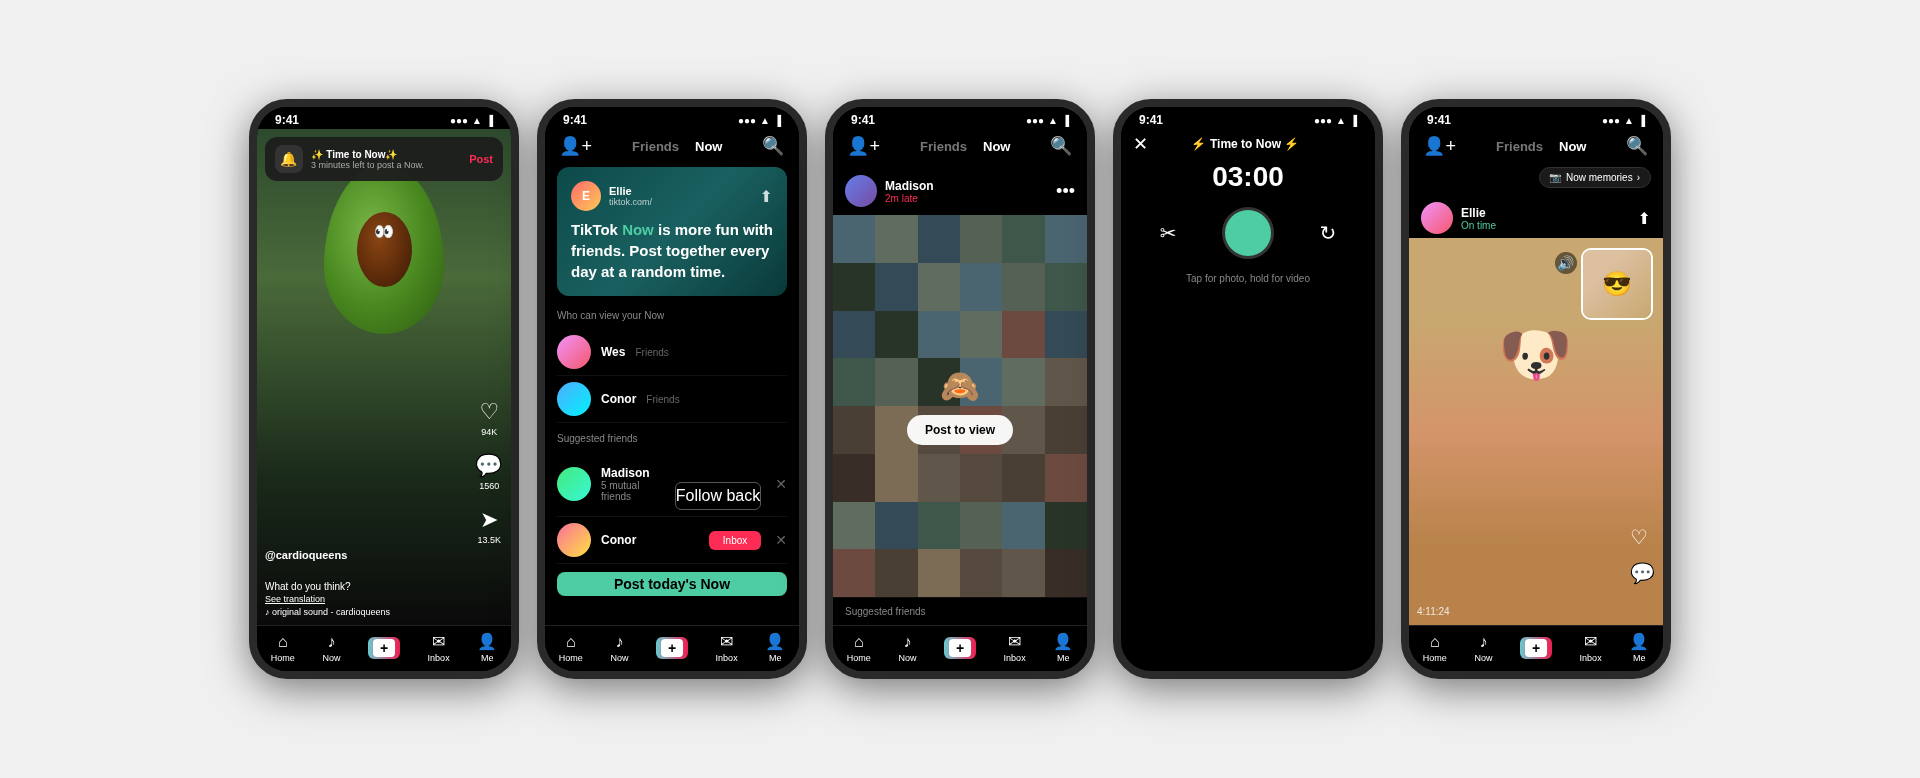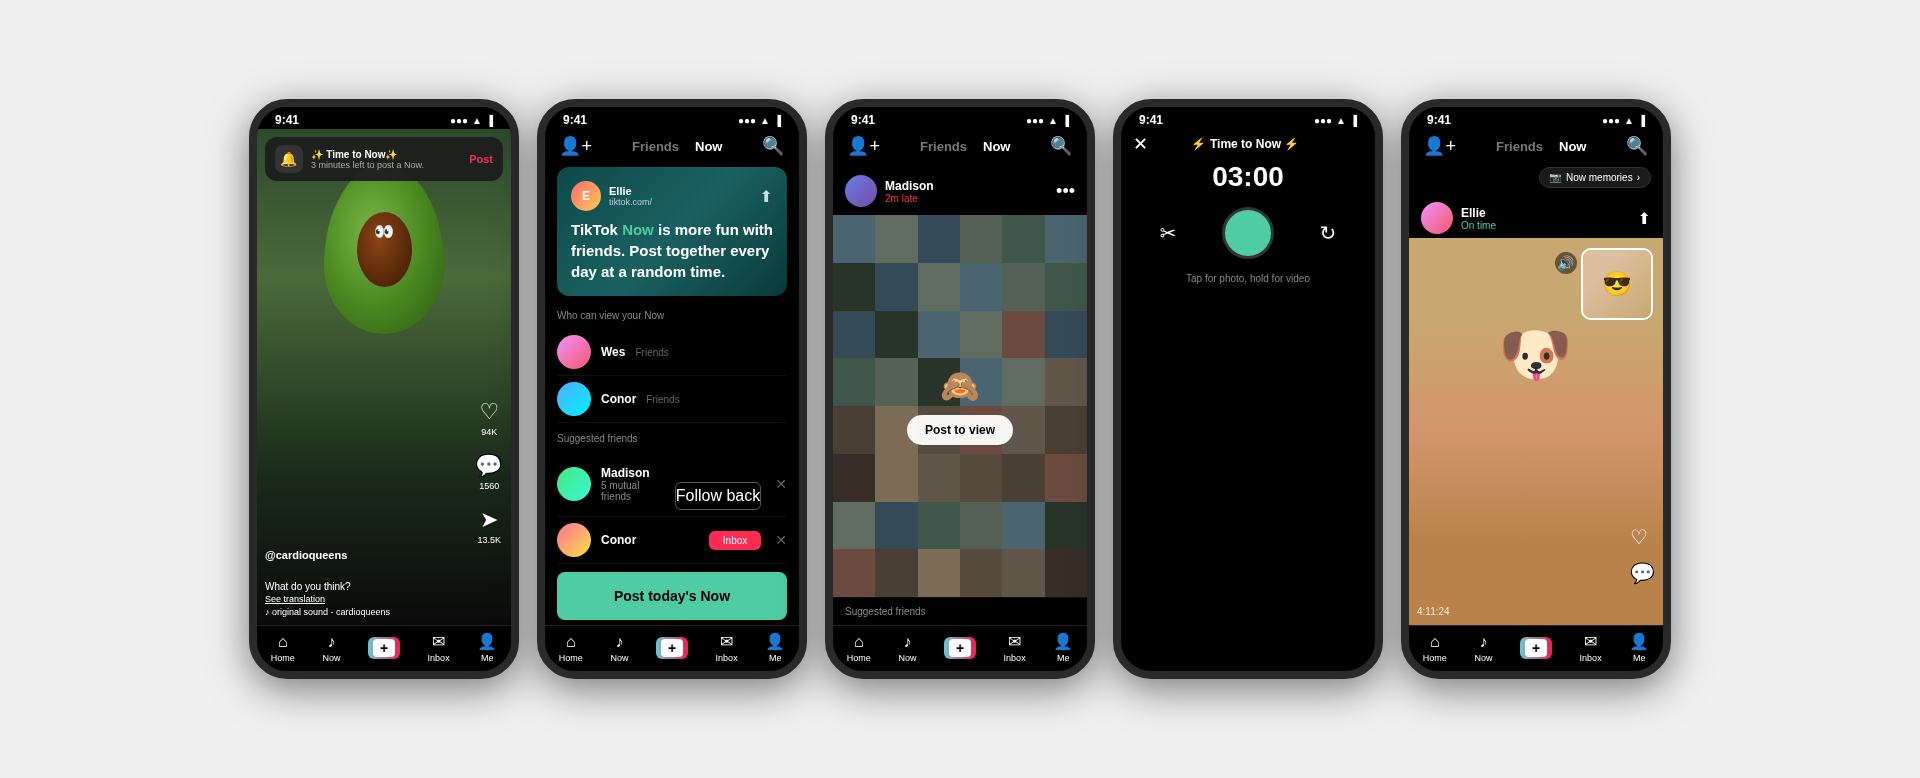--- a/index.html
+++ b/index.html
@@ -273,21 +273,21 @@
       cursor: pointer;
     }
     .close-x { color: #666; font-size: 14px; cursor: pointer; margin-left: 4px; }
     .post-now-btn {
       background: #4ecca3;
       border: none;
       color: #000;
       font-weight: 700;
       font-size: 14px;
       border-radius: 8px;
-      padding: 16px;
+      padding: 4px;
       width: 100%;
       cursor: pointer;
       margin-top: 8px;
     }
 
     
     .p3-header {
       background: #000;
       padding: 4px 12px 8px;
       display: flex;

